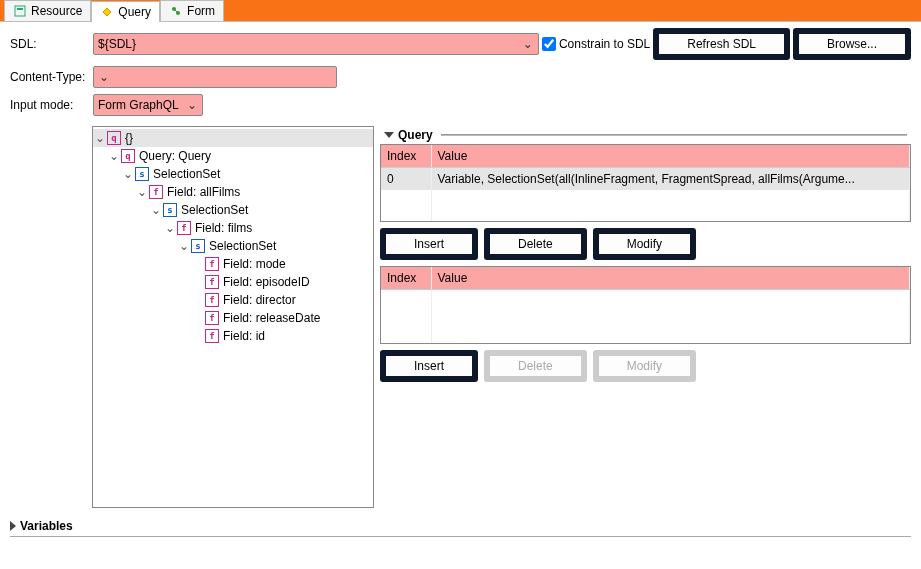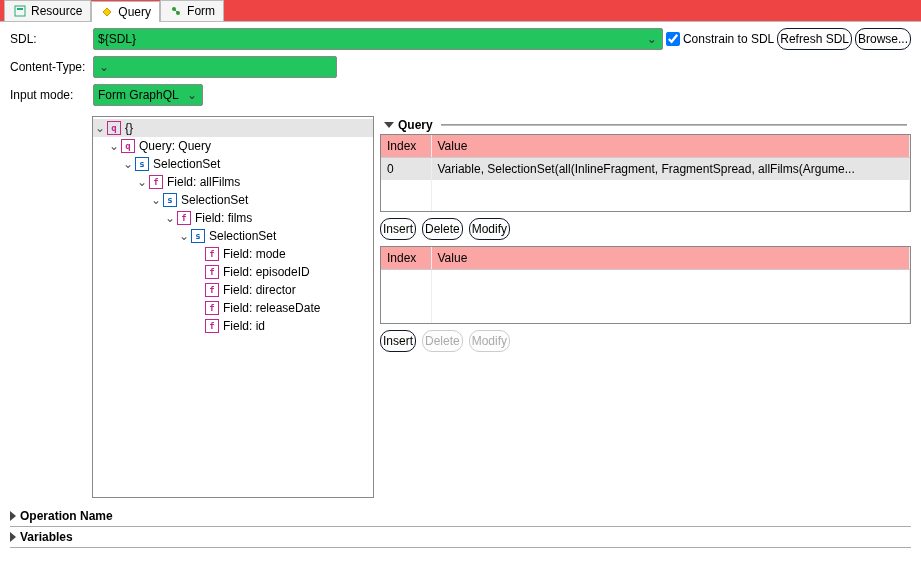--- a/index.html
+++ b/index.html
@@ -1,34 +1,34 @@
 <!DOCTYPE html>
 <html><head>
 <meta charset="utf-8">
 <style>
 * { box-sizing: border-box; margin: 0; padding: 0; font-family: "Segoe UI", Tahoma, sans-serif; font-size: 12px; }
 body { background: #fff; width: 921px; height: 569px; overflow: hidden; position: relative; }
 
 
-.tabs { display: flex; border-bottom: 1px solid #bbb; height: 22px; padding-left: 4px; background: #ef4444; }
+.tabs { display: flex; border-bottom: 1px solid #bbb; height: 22px; padding-left: 4px; background: #f97316; }
 .tab { display: flex; align-items: center; padding: 2px 8px; border: 1px solid #bbb; border-bottom: none; margin-right: 0; background: #f5f5f5; cursor: pointer; gap: 4px; }
 .tab.active { background: #fff; position: relative; top: 1px; }
 .tab-icon { width: 14px; height: 14px; display: inline-flex; align-items: center; justify-content: center; }
 
 
 .form-area { padding: 6px 10px 0 10px; }
 .form-row { display: flex; align-items: center; margin-bottom: 6px; gap: 3px; }
 .form-label { width: 80px; color: #000; }
-.combo { display: flex; align-items: center; border: 1px solid #888; height: 22px; padding: 0 4px; background: #22c55e; flex: 1; border-radius: 2px; }
+.combo { display: flex; align-items: center; border: 1px solid #888; height: 22px; padding: 0 4px; background: #fca5a5; flex: 1; border-radius: 2px; }
 .combo.small { flex: 0 0 244px; }
 .combo.tiny { flex: 0 0 110px; }
 .combo-text { flex: 1; color: #000; }
 .combo-arrow { width: 12px; color: #333; text-align: center; }
 .checkbox { width: 14px; height: 14px; }
-.btn { border: 1px solid #0f172a; background: #fdfdfd; padding: 3px 2px; border-radius: 10px; cursor: pointer; }
+.btn { border: 6px solid #0f172a; background: #fdfdfd; padding: 3px 28px; border-radius: 3px; cursor: pointer; }
 .btn:disabled { color: #aaa; border-color: #ccc; cursor: default; }
 
 
 .main-split { display: flex; padding: 4px 10px 4px 92px; gap: 6px; height: 390px; }
 .panel { border: 1px solid #888; background: #fff; position: relative; }
 .tree-panel { width: 282px; height: 100%; }
 .right-panel { flex: 1; height: 100%; border: none; display: flex; flex-direction: column; gap: 6px; }
 
 
 .tree { padding: 2px 0; }
@@ -255,19 +255,15 @@
         <button class="btn" disabled="">Delete</button>
         <button class="btn" disabled="">Modify</button>
       </div>
     </div>
   </div>
 </div>
 
 <div class="bottom">
   <div class="expander">
     <span class="tri"></span>
-    <span>Operation Name</span>
-  </div>
-  <div class="expander">
-    <span class="tri"></span>
     <span>Variables</span>
   </div>
 </div>
 
 </body></html>

